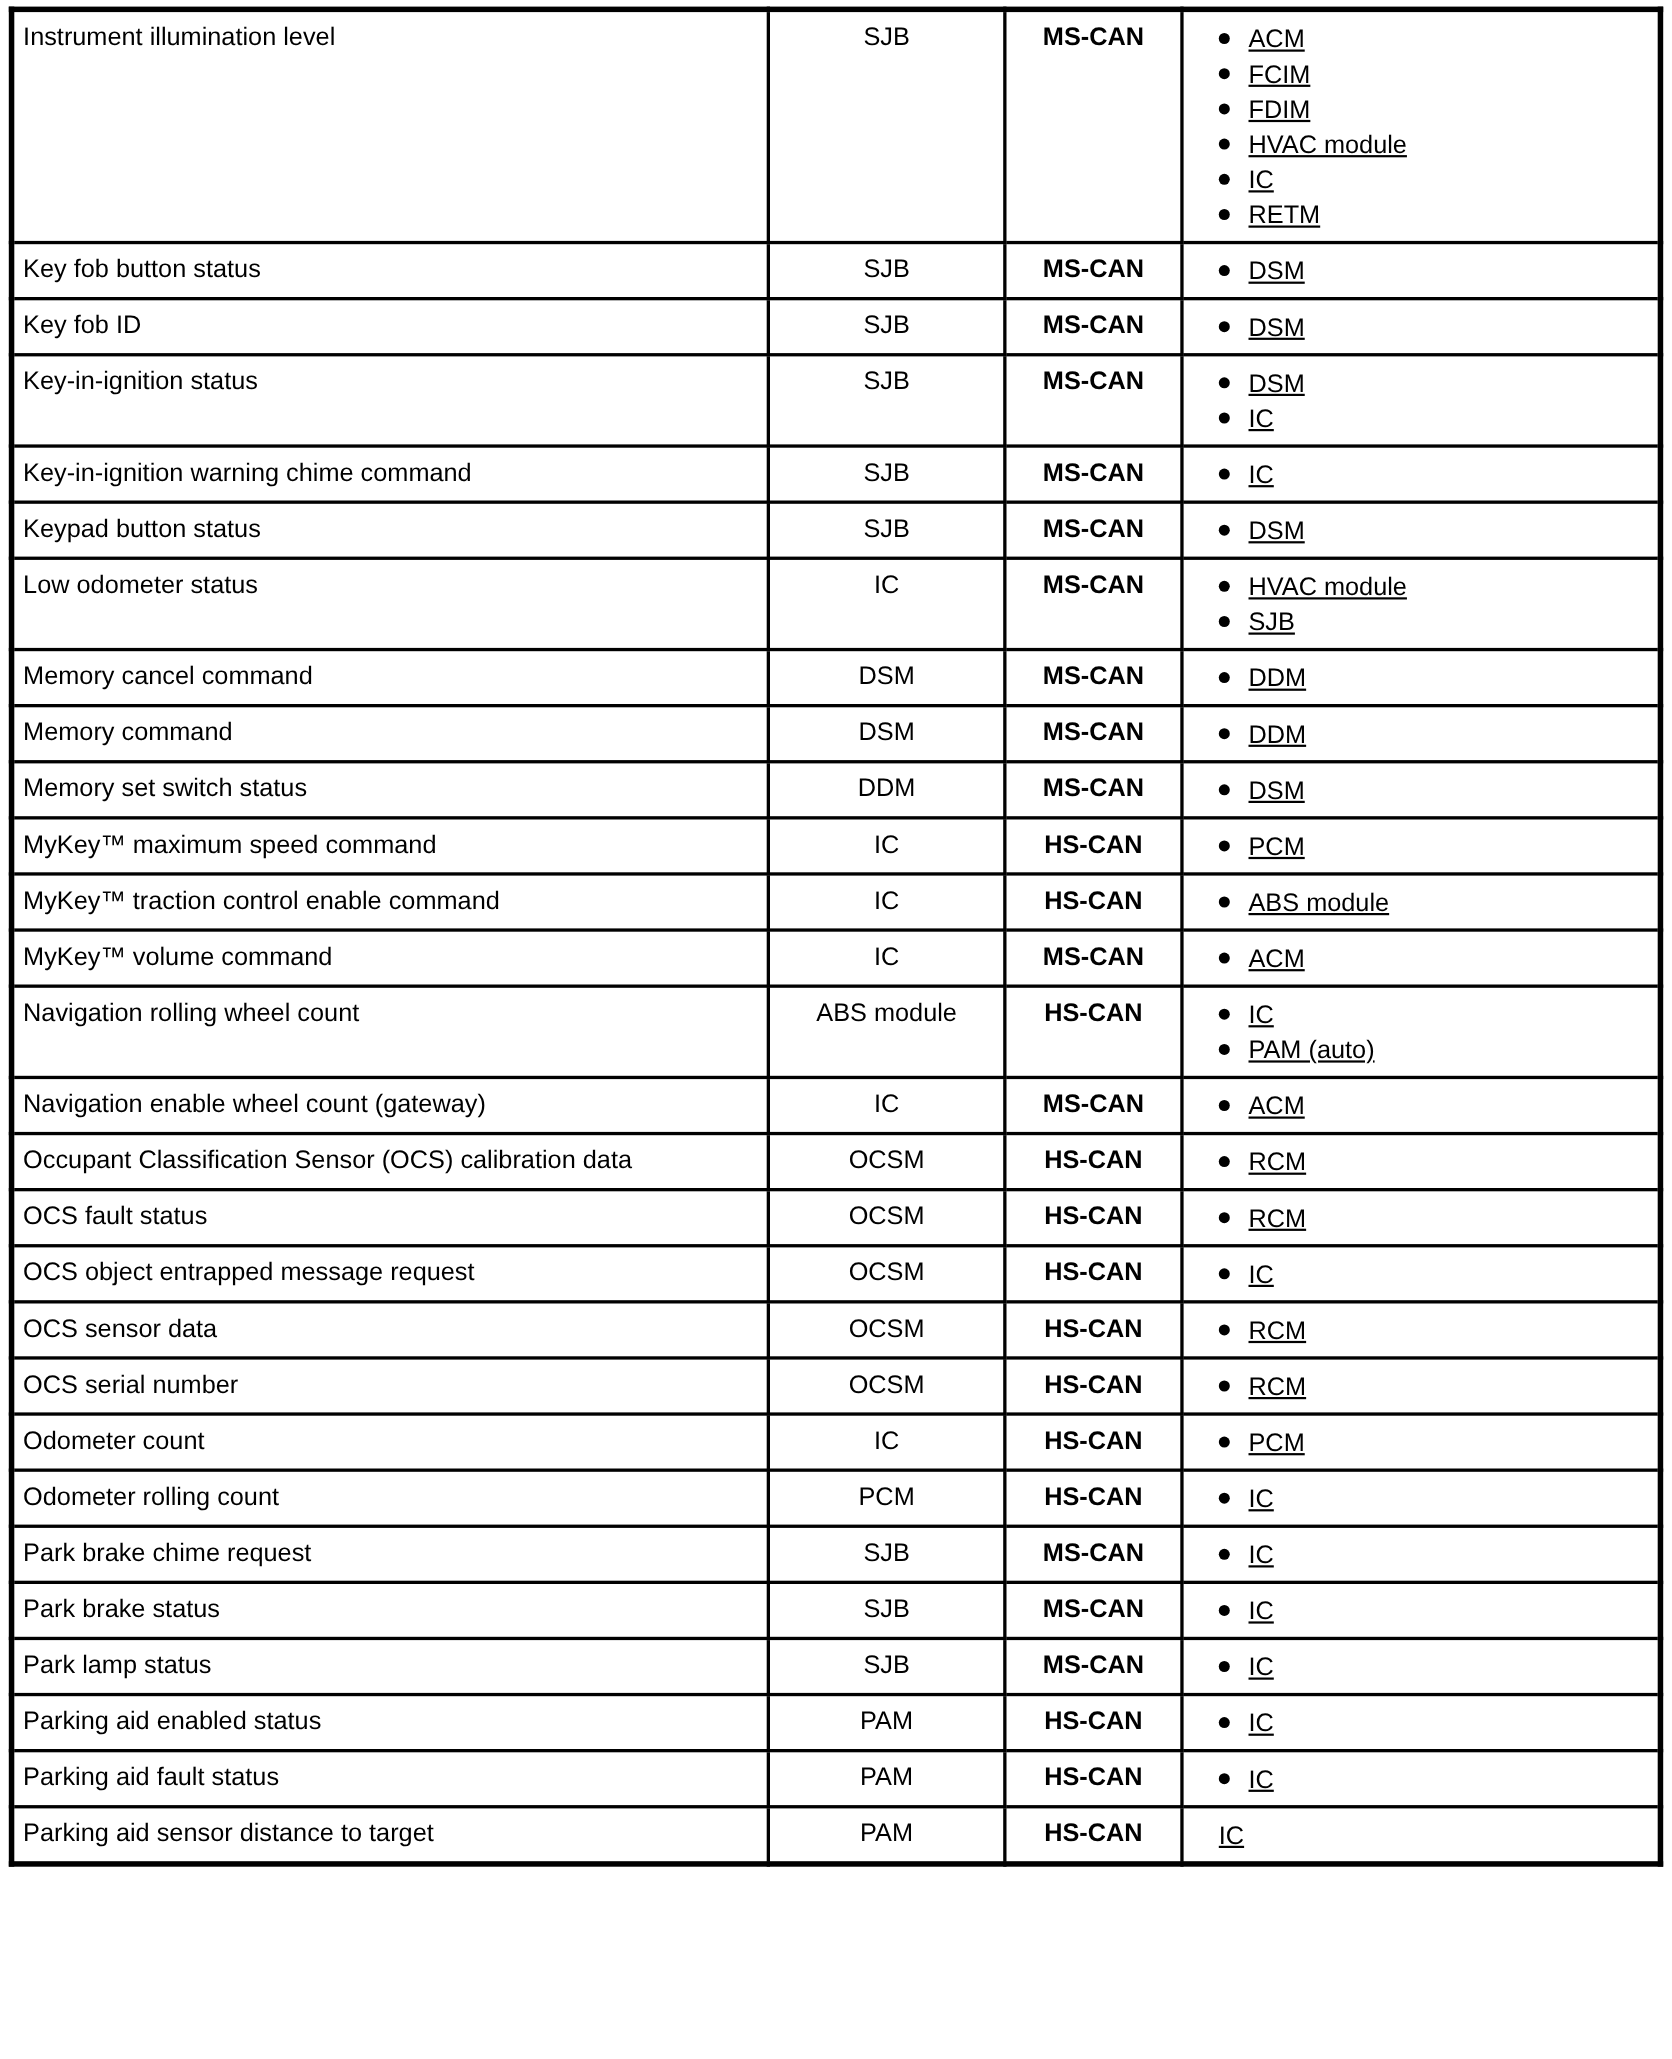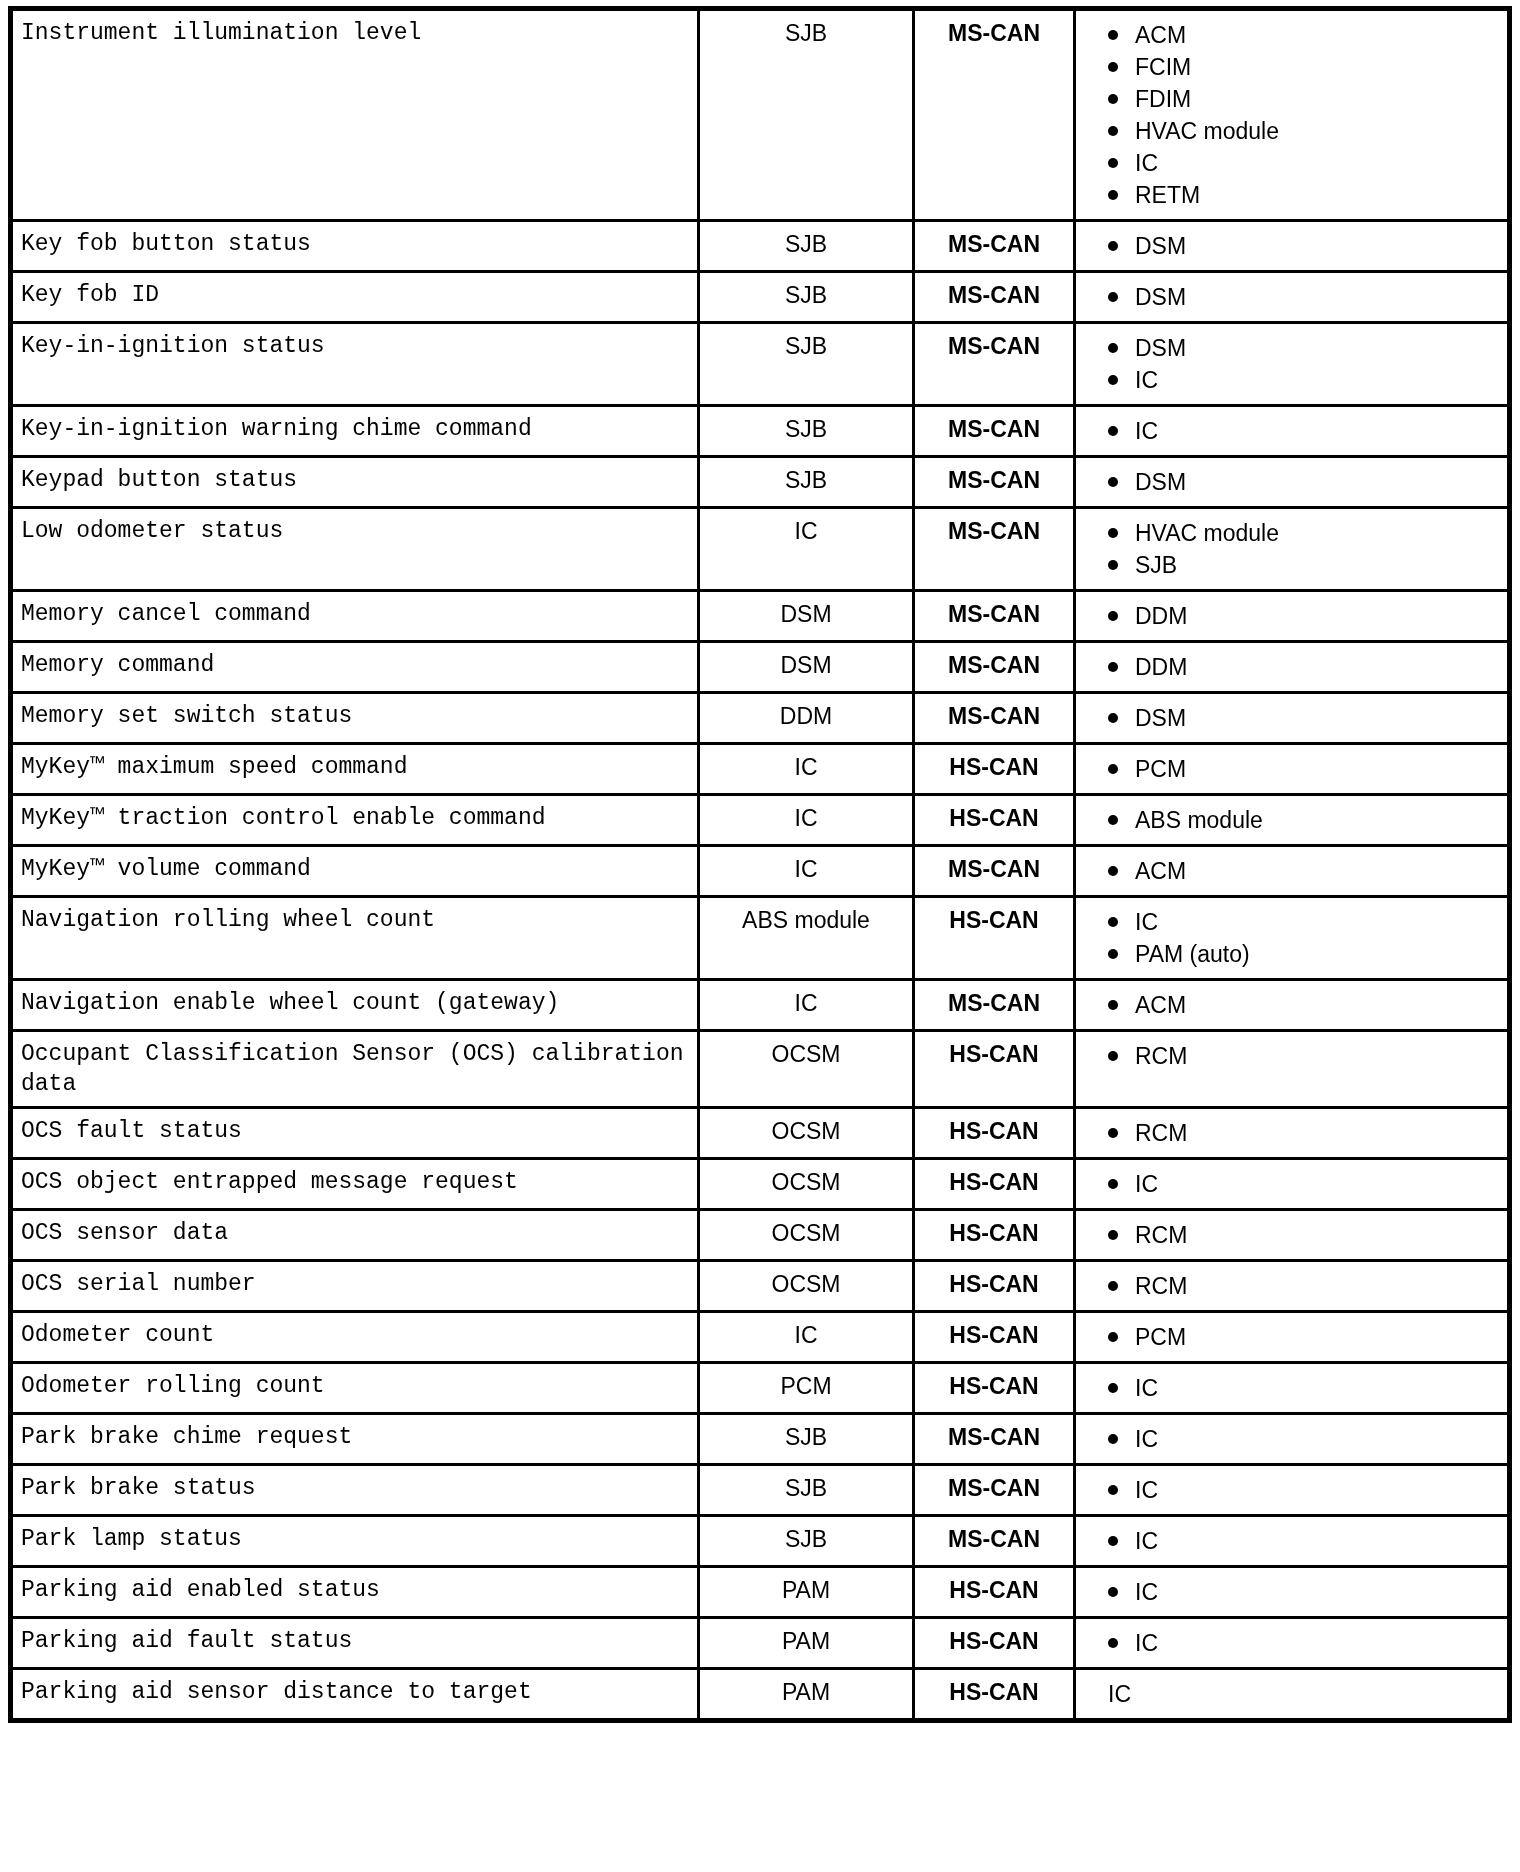--- a/index.html
+++ b/index.html
@@ -27,39 +27,39 @@
     vertical-align: top;
     font-size: 23px;
     line-height: 30px;
     padding: 7px 8px;
     overflow: hidden;
   }
   td.col-message {
     width: 668px;
     text-align: left;
     padding-left: 12px;
-    font-family: Liberation Mono, monospace;
   }
   td.col-source {
     width: 196px;
     text-align: center;
   }
   td.col-network {
     width: 142px;
     text-align: center;
     font-weight: bold;
   }
   td.col-receivers {
     text-align: left;
     padding: 5px 6px 5px 0;
   }
   ul.receivers {
     list-style: none;
     margin: 0;
     padding: 0 0 0 24px;
+    text-decoration: underline;
   }
   ul.receivers li {
     display: flex;
     align-items: flex-start;
     margin: 2px 0;
   }
   .dot {
     flex: 0 0 auto;
     width: 10px;
     height: 10px;

